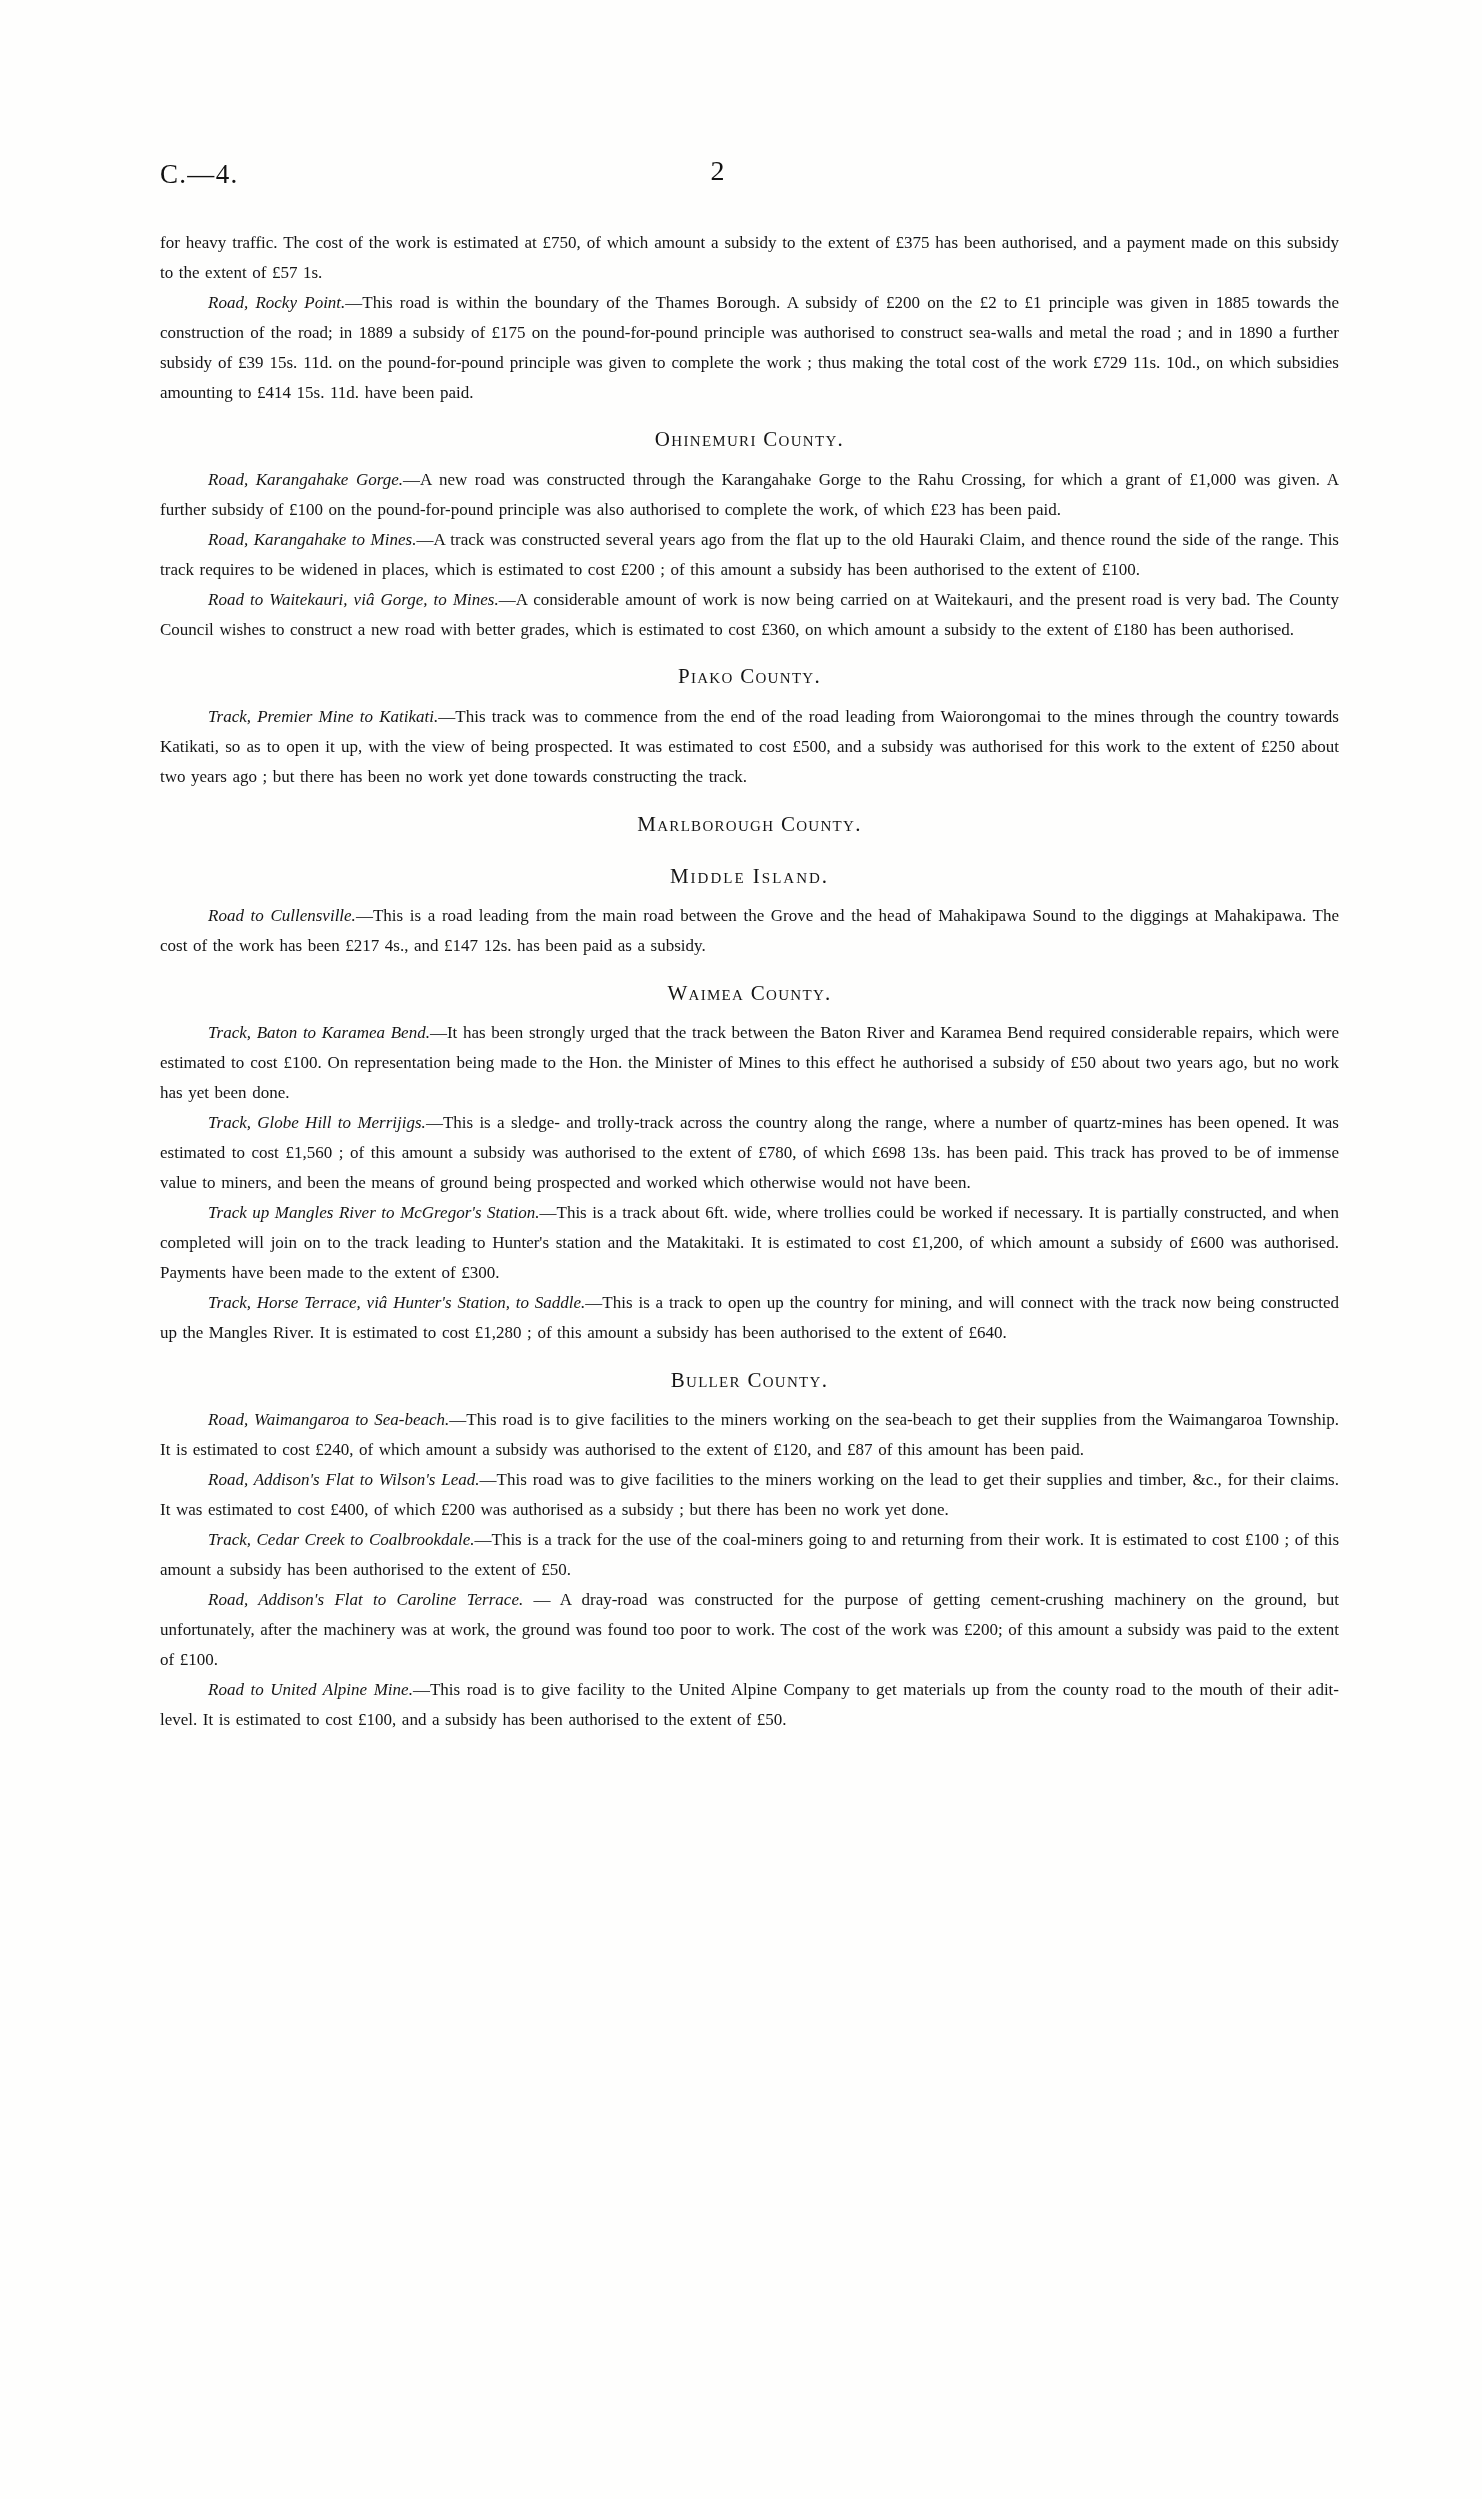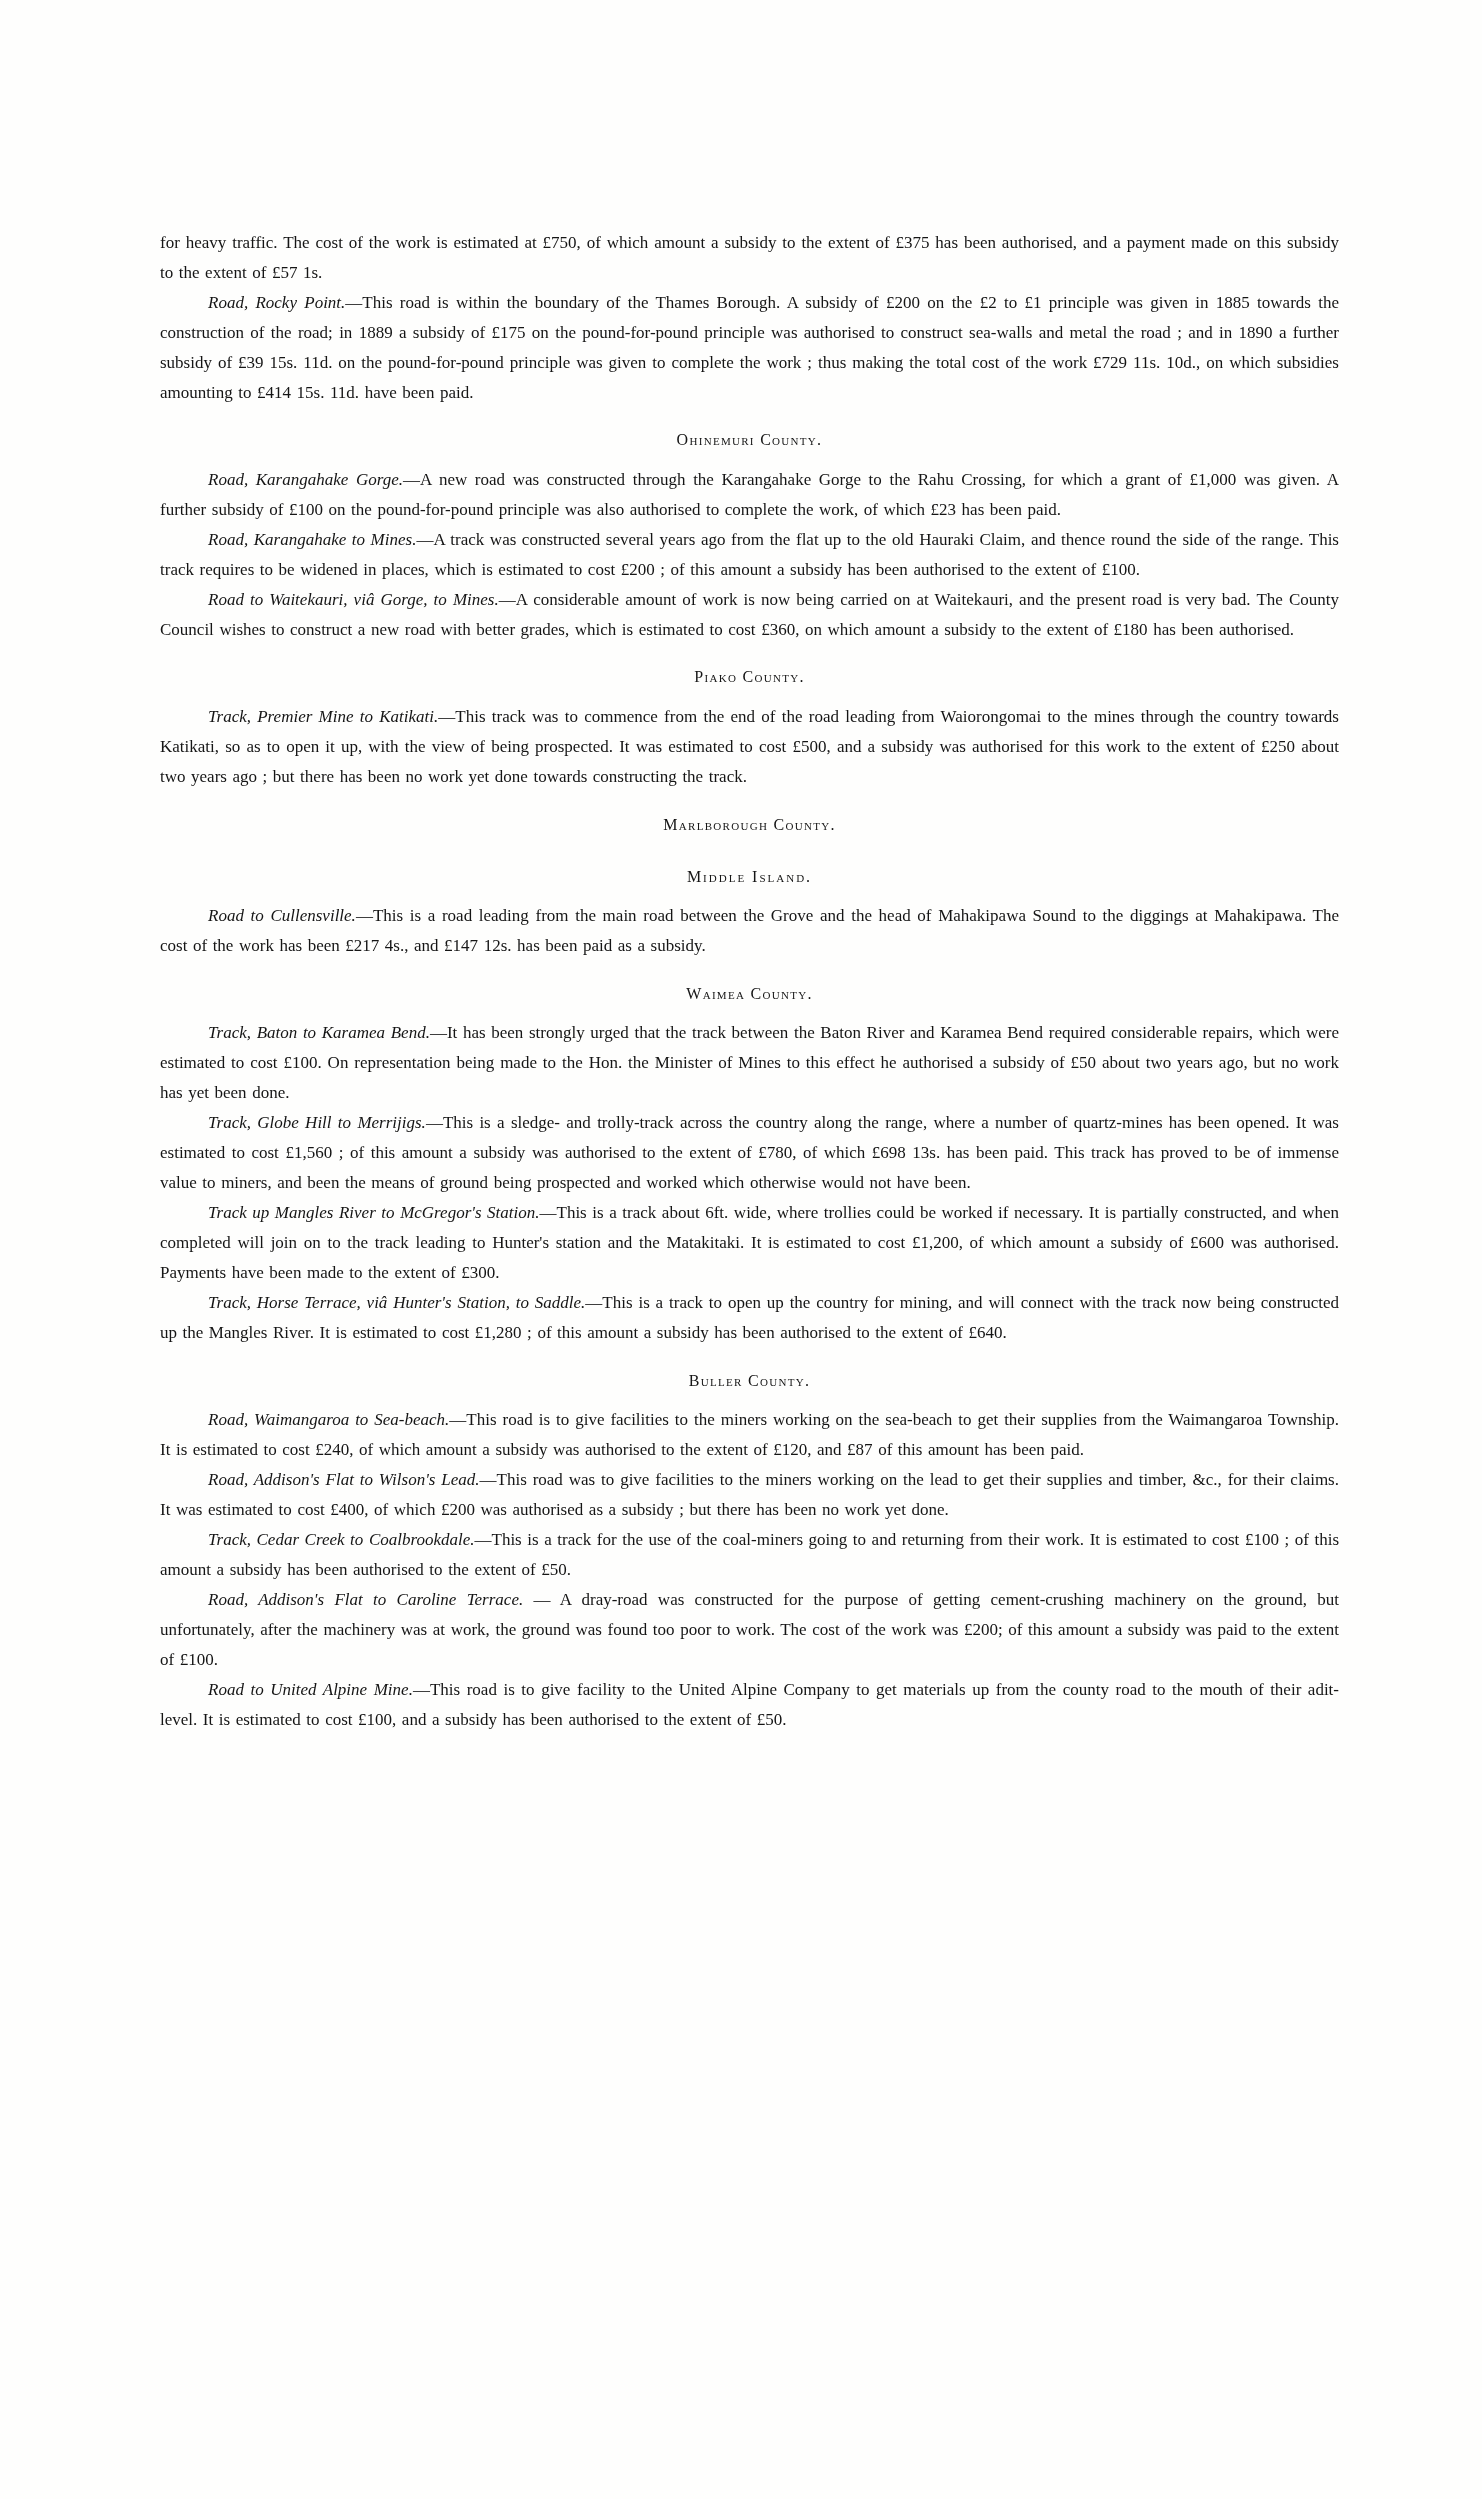--- a/index.html
+++ b/index.html
@@ -54,36 +54,40 @@
     text-indent: 48px;
     word-spacing: 1.3px;
   }
   .para.no-indent {
     text-indent: 0;
   }
   .para .lead {
     font-style: italic;
   }
   .heading {
-    font-size: 16px;
+    font-size: 21px;
     line-height: 29px;
     text-align: center;
     font-variant: small-caps;
     letter-spacing: 1.3px;
     margin: 17.4px 0 10.7px 0;
   }
   .heading.heading-major {
     margin-top: 23px;
     letter-spacing: 2px;
   }
 </style>
 </head>
 <body>
 
 <div class="page">
+  <header class="page-header">
+    <span class="report-code">C.—4.</span>
+    <span class="page-number">2</span>
+  </header>
   <main class="page-body" id="page-body">
       <p class="para no-indent"><span>for heavy traffic.  The cost of the work is estimated at £750, of which amount a subsidy to the extent of £375 has been authorised, and a payment made on this subsidy to the extent of £57 1s.</span></p>
       <p class="para"><span class="lead">Road, Rocky Point.</span><span>—This road is within the boundary of the Thames Borough.  A subsidy of £200 on the £2 to £1 principle was given in 1885 towards the construction of the road; in 1889 a subsidy of £175 on the pound-for-pound principle was authorised to construct sea-walls and metal the road ; and in 1890 a further subsidy of £39 15s. 11d. on the pound-for-pound principle was given to complete the work ; thus making the total cost of the work £729 11s. 10d., on which subsidies amounting to £414 15s. 11d. have been paid.</span></p>
       <div class="heading">Ohinemuri County.</div>
       <p class="para"><span class="lead">Road, Karangahake Gorge.</span><span>—A new road was constructed through the Karangahake Gorge to the Rahu Crossing, for which a grant of £1,000 was given.  A further subsidy of £100 on the pound-for-pound principle was also authorised to complete the work, of which £23 has been paid.</span></p>
       <p class="para"><span class="lead">Road, Karangahake to Mines.</span><span>—A track was constructed several years ago from the flat up to the old Hauraki Claim, and thence round the side of the range.  This track requires to be widened in places, which is estimated to cost £200 ; of this amount a subsidy has been authorised to the extent of £100.</span></p>
       <p class="para"><span class="lead">Road to Waitekauri, viâ Gorge, to Mines.</span><span>—A considerable amount of work is now being carried on at Waitekauri, and the present road is very bad.  The County Council wishes to construct a new road with better grades, which is estimated to cost £360, on which amount a subsidy to the extent of £180 has been authorised.</span></p>
       <div class="heading">Piako County.</div>
       <p class="para"><span class="lead">Track, Premier Mine to Katikati.</span><span>—This track was to commence from the end of the road leading from Waiorongomai to the mines through the country towards Katikati, so as to open it up, with the view of being prospected.  It was estimated to cost £500, and a subsidy was authorised for this work to the extent of £250 about two years ago ; but there has been no work yet done towards constructing the track.</span></p>
       <div class="heading">Marlborough County.</div>

